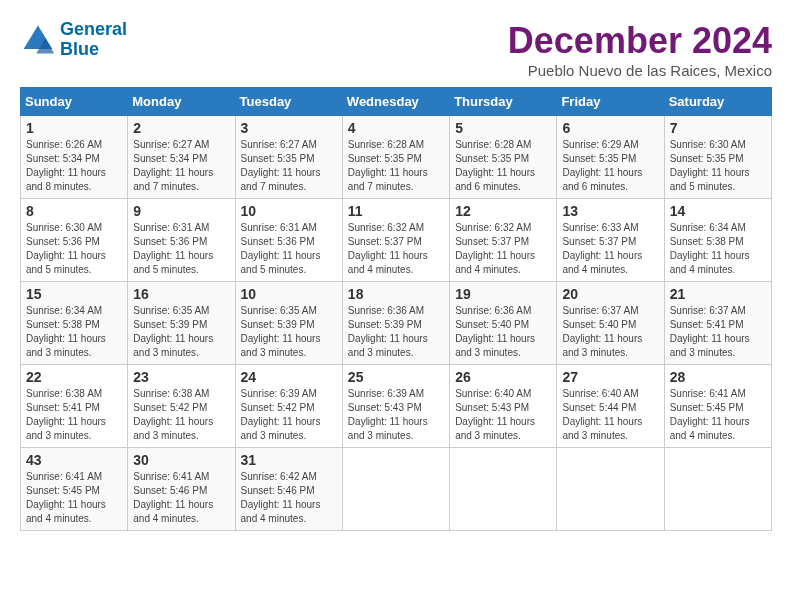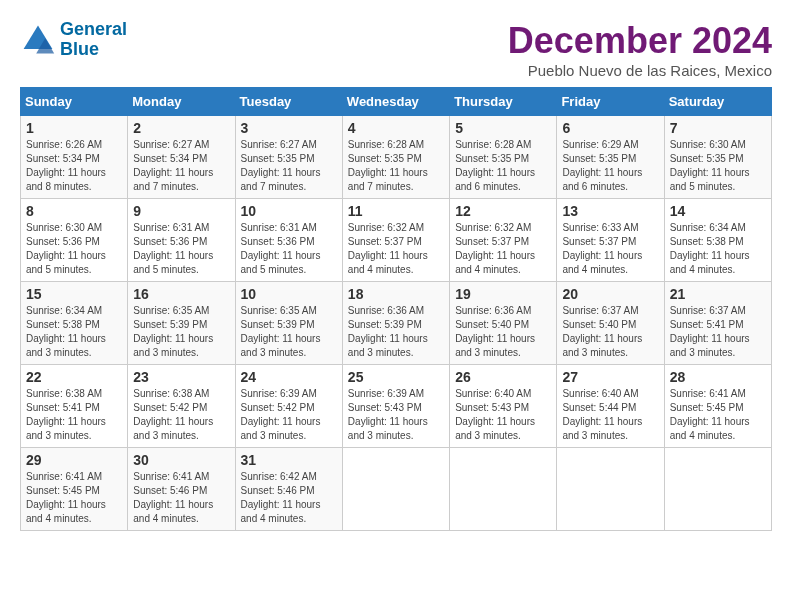--- a/index.html
+++ b/index.html
@@ -237,21 +237,21 @@
           <span class="day-num">27</span>
           <div class="day-detail">Sunrise: 6:40 AM<br>Sunset: 5:44 PM<br>Daylight: 11 hours and 3 minutes.</div>
         </td>
         <td>
           <span class="day-num">28</span>
           <div class="day-detail">Sunrise: 6:41 AM<br>Sunset: 5:45 PM<br>Daylight: 11 hours and 4 minutes.</div>
         </td>
       </tr>
       <tr>
         <td>
-          <span class="day-num">29</span>
+          <span class="day-num">43</span>
           <div class="day-detail">Sunrise: 6:41 AM<br>Sunset: 5:45 PM<br>Daylight: 11 hours and 4 minutes.</div>
         </td>
         <td>
           <span class="day-num">30</span>
           <div class="day-detail">Sunrise: 6:41 AM<br>Sunset: 5:46 PM<br>Daylight: 11 hours and 4 minutes.</div>
         </td>
         <td>
           <span class="day-num">31</span>
           <div class="day-detail">Sunrise: 6:42 AM<br>Sunset: 5:46 PM<br>Daylight: 11 hours and 4 minutes.</div>
         </td>

